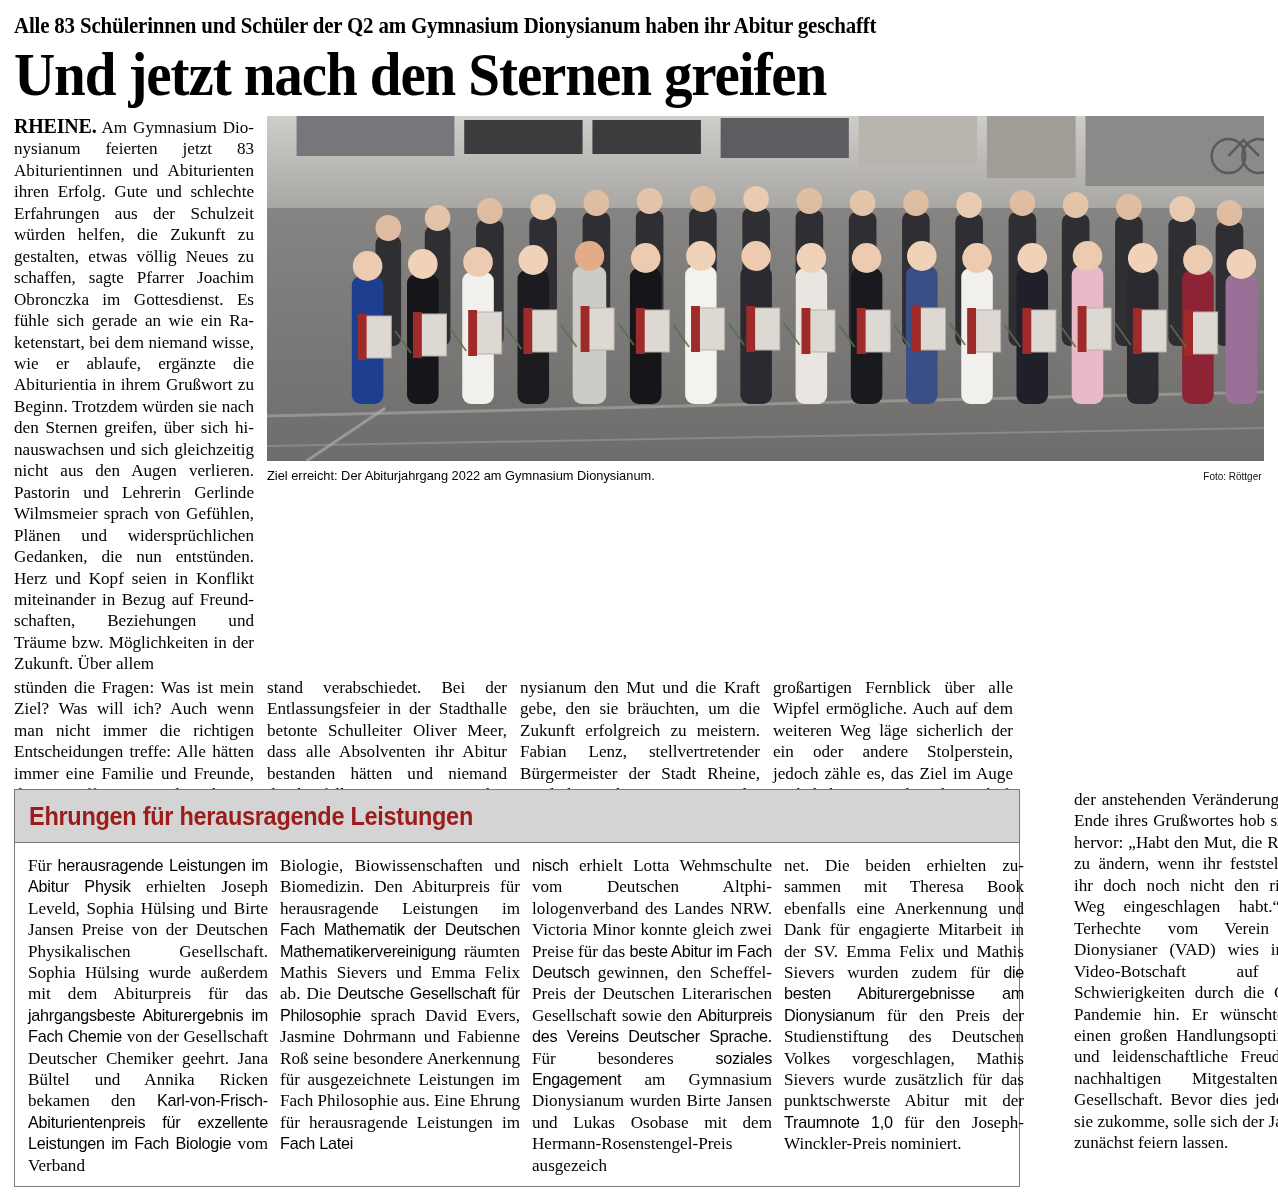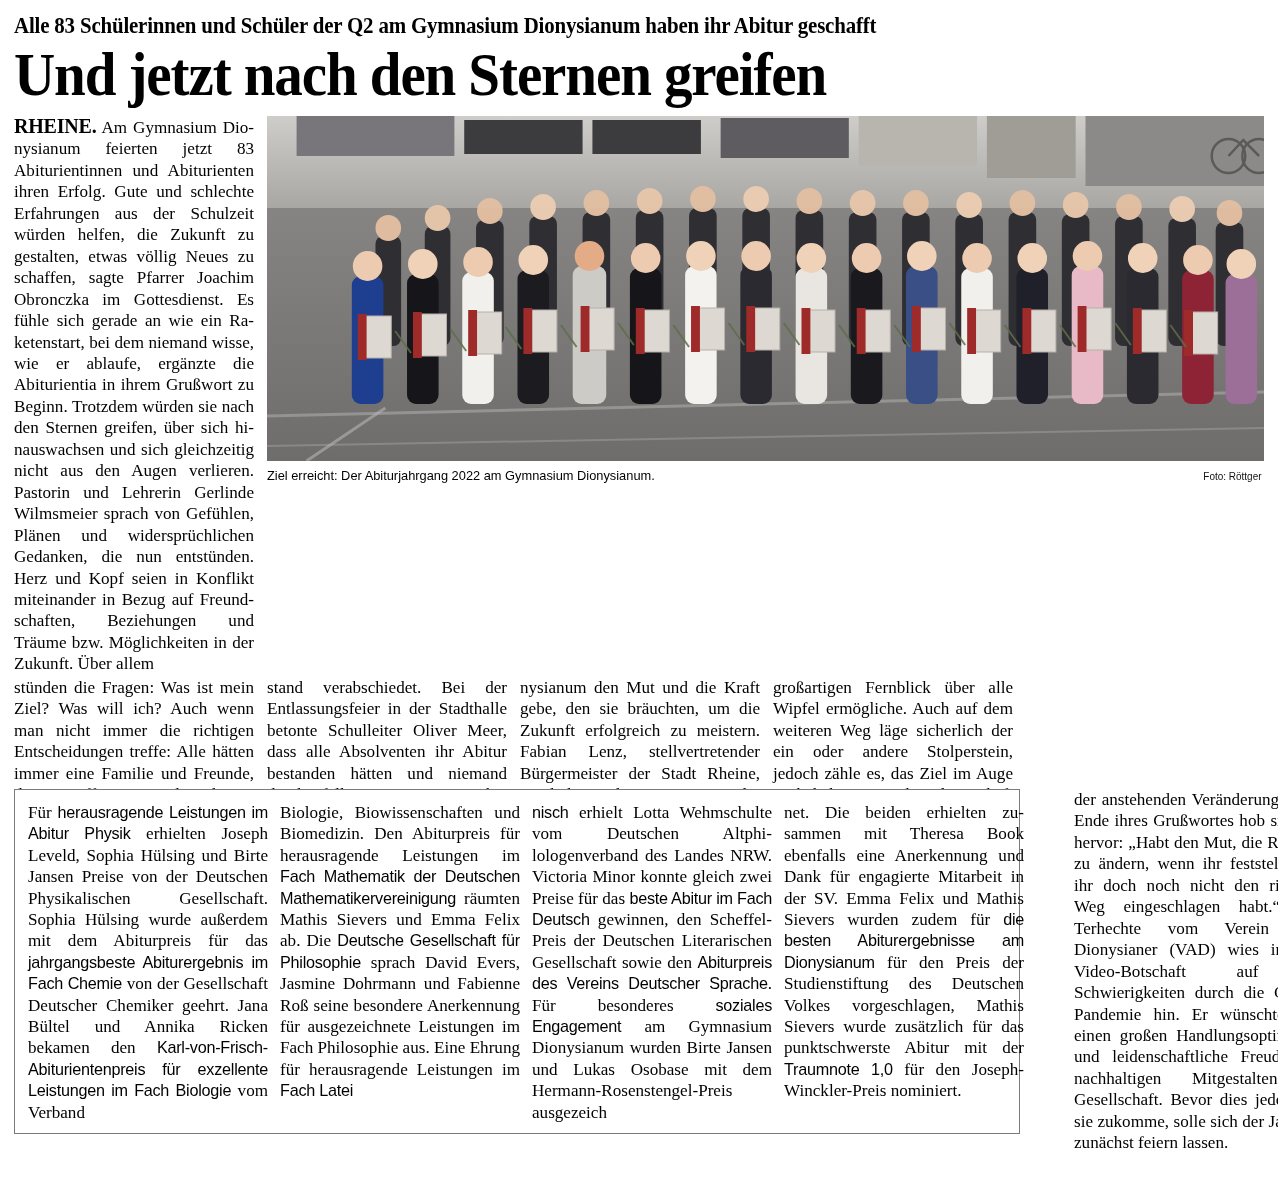--- a/index.html
+++ b/index.html
@@ -395,20 +395,23 @@
     </div>
   </div>
 
   <div class="col-right-tail">
     <div class="bodytext">
         <p>der anstehenden Verände­rungen. Am Ende ihres Grußwortes hob sie eines hervor: „Habt den Mut, die Richtung zu ändern, wenn ihr feststellt, dass ihr doch noch nicht den richtigen Weg eingeschlagen habt.“ Dirk Terhechte vom Verein Alter Dionysianer (VAD) wies in einer Video-Botschaft auf die Schwierigkeiten durch die Corona-Pandemie hin. Er wünschte allen einen großen Handlungsoptimismus und leidenschaftliche Freude zum nachhaltigen Mitgestalten der Gesellschaft. Bevor dies jedoch auf sie zukomme, sol­le sich der Jahrgang zunächst feiern lassen.</p>
       </div>
   </div>
 
   <div class="infobox">
+    <div class="infobox-head">
+      <span class="infobox-title">Ehrungen für herausragende Leistungen</span>
+    </div>
     <div class="infobox-body">
       <div class="infobox-col">
         <div class="boxtext">
             <p><span>Für </span><b>herausragende Leistungen im Abitur Physik</b><span> erhielten Jo­seph Leveld, Sophia Hülsing und Birte Jansen Preise von der Deutschen Physikali­schen Gesellschaft. Sophia Hülsing wurde außerdem mit dem Abiturpreis für das </span><b>jahrgangsbeste Abiturergebnis im Fach Chemie</b><span> von der Ge­sellschaft Deutscher Chemi­ker geehrt. Jana Bültel und Annika Ricken bekamen den </span><b>Karl-von-Frisch-Abiturientenpreis für exzellente Leistungen im Fach Biologie</b><span> vom Verband </span></p>
           </div>
       </div>
       <div class="infobox-col">
         <div class="boxtext">
             <p><span>Biologie, Biowissenschaften und Biomedizin. Den Abi­turpreis für herausragende Leistungen im </span><b>Fach Mathema­tik der Deutschen Mathematiker­vereinigung</b><span> räumten Mathis Sievers und Emma Felix ab. Die </span><b>Deutsche Gesellschaft für Philosophie</b><span> sprach David Evers, Jasmine Dohrmann und Fabienne Roß seine be­sondere Anerkennung für ausgezeichnete Leistungen im Fach Philosophie aus. Ei­ne Ehrung für herausragen­de Leistungen im </span><b>Fach Latei­</b></p>
           </div>

